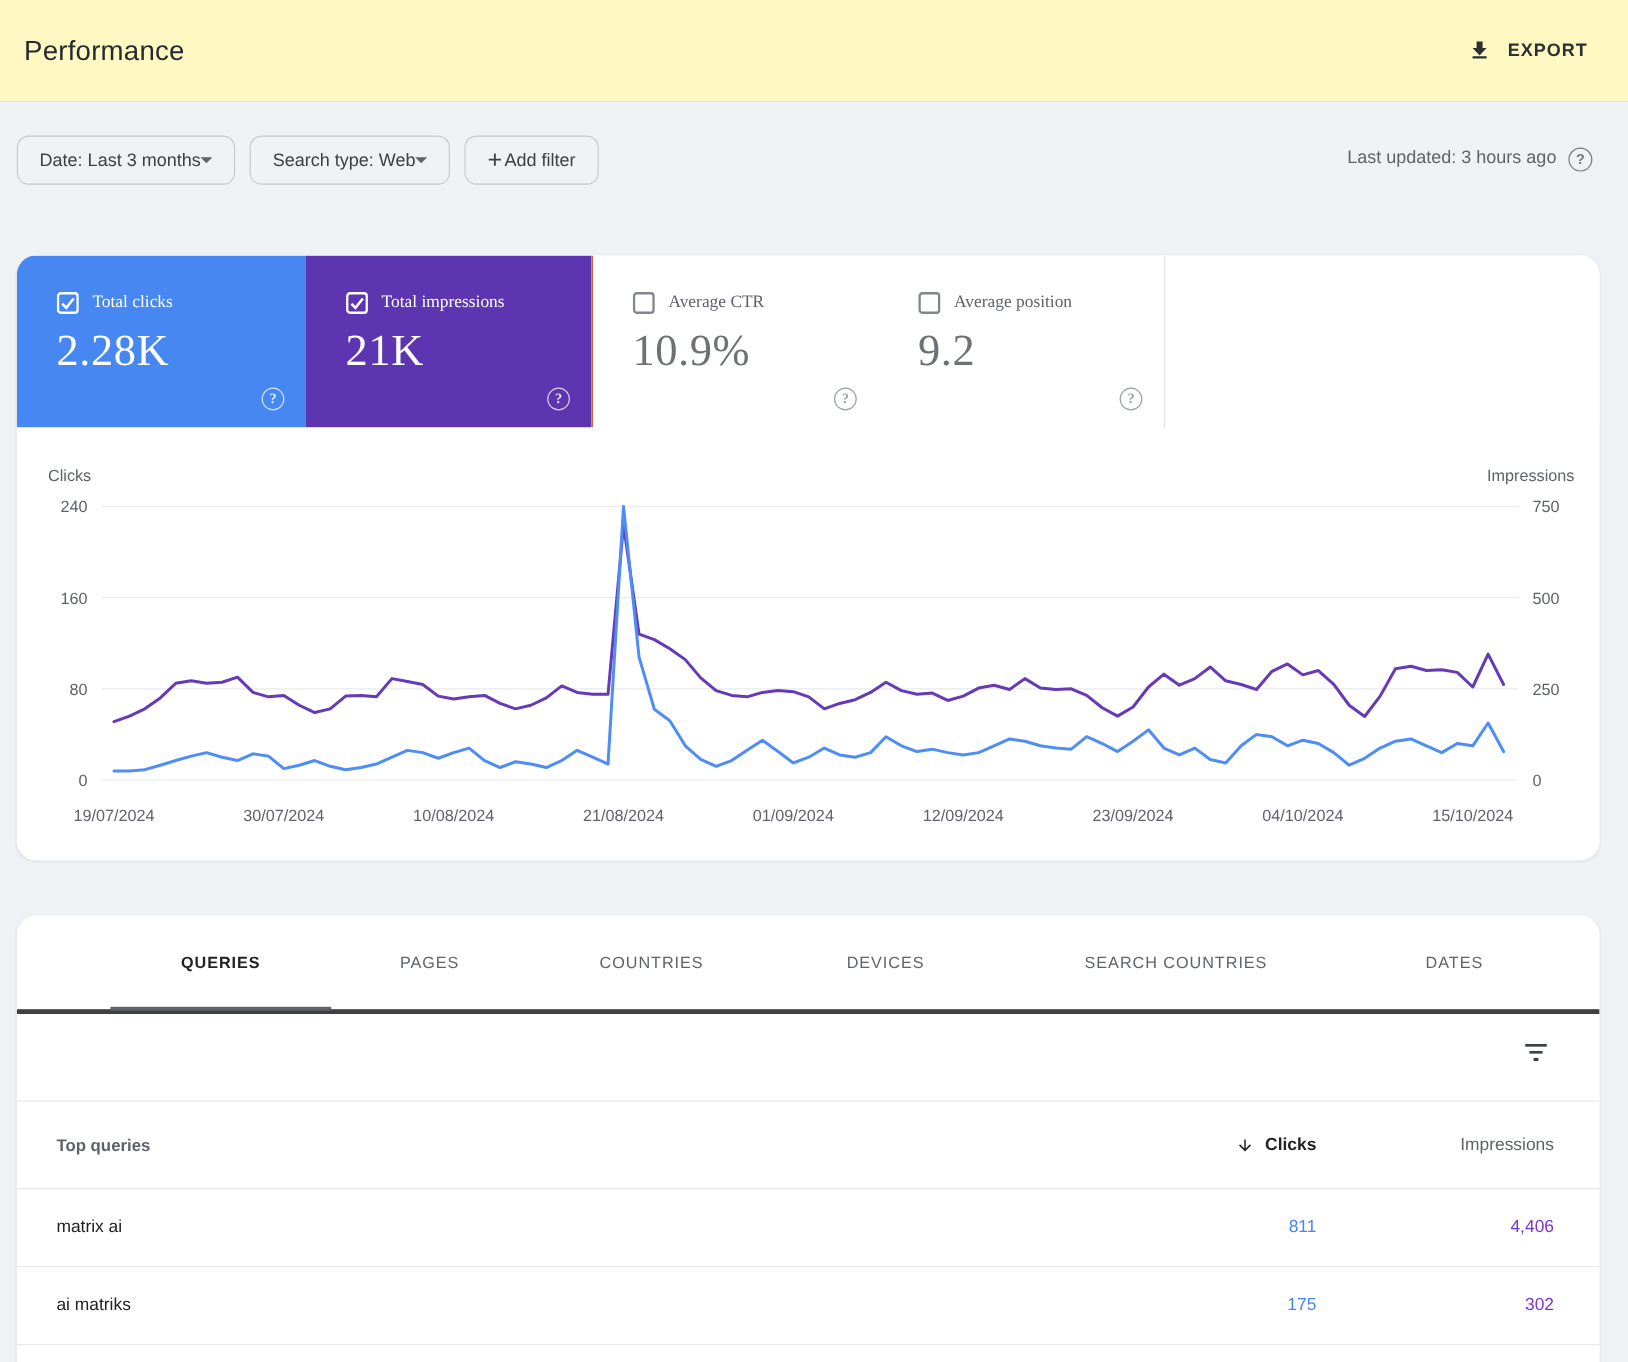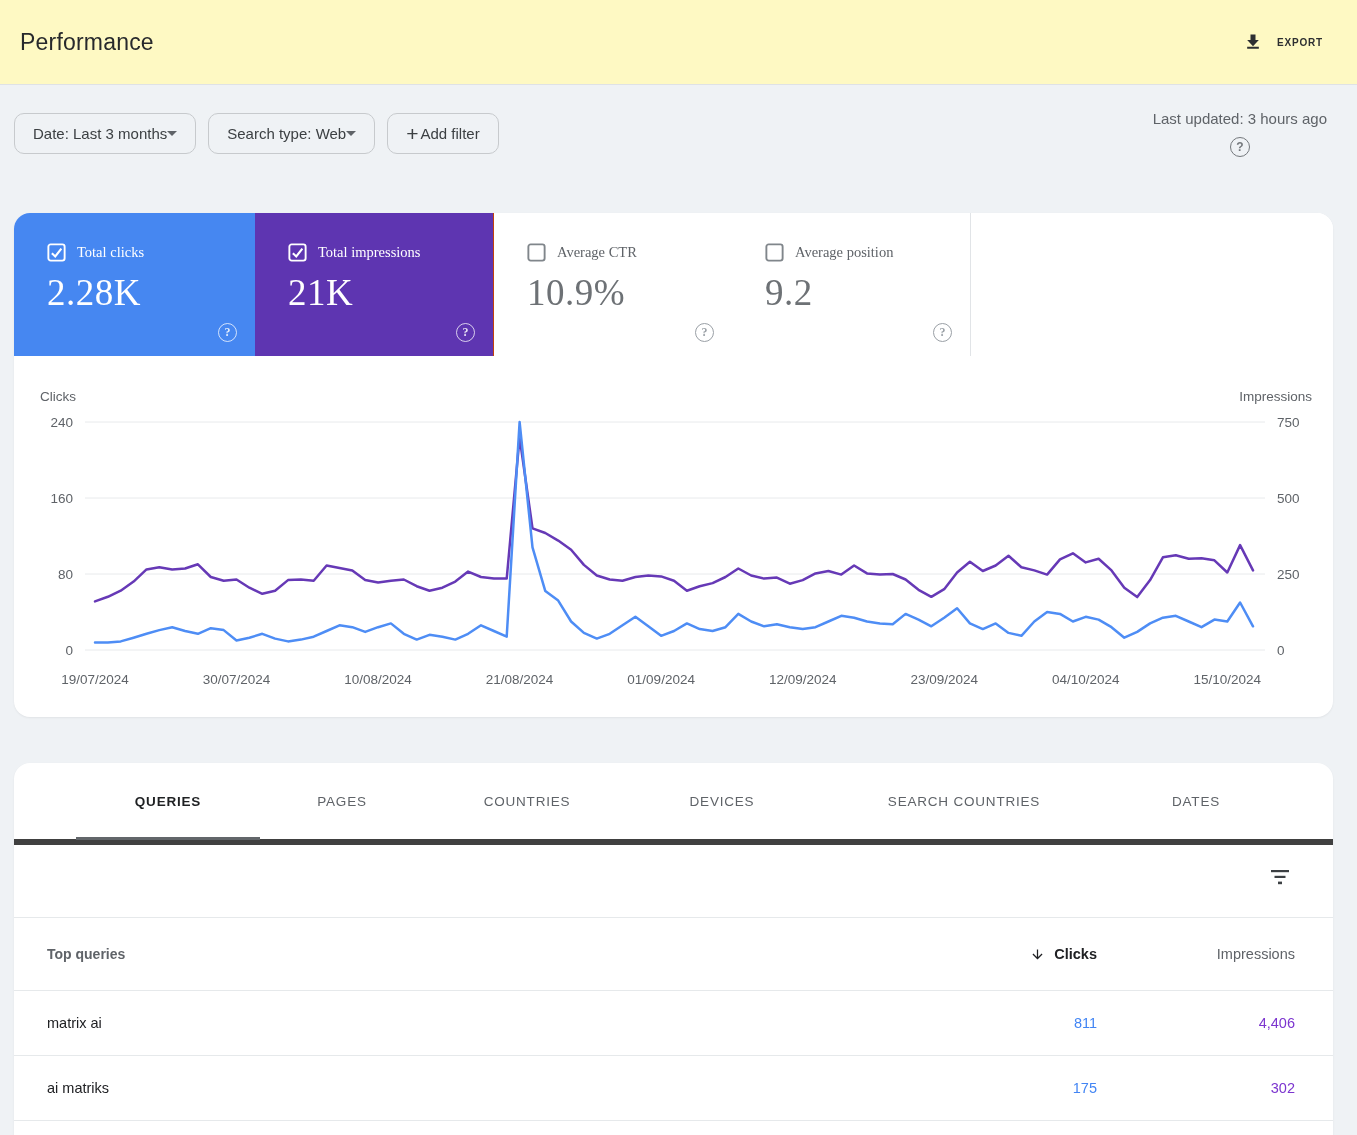--- a/index.html
+++ b/index.html
@@ -15,36 +15,36 @@
   
   .topbar {
     position: absolute; left:0; top:0; width:100%; height:85px;
     background:#fef9c3; border-bottom:1px solid #dfe2e5;
     display:flex; align-items:center; justify-content:space-between;
     padding: 0 34px 0 20px;
   }
   .page-title { font-size:23px; color:#27292c; font-weight:400; letter-spacing:.2px; }
   .export-btn { display:flex; align-items:center; gap:14px; cursor:pointer; }
   .export-btn svg { display:block; }
-  .export-label { font-size:10px; font-weight:700; letter-spacing:.8px; color:#2d2f31; }
+  .export-label { font-size:15px; font-weight:700; letter-spacing:.8px; color:#2d2f31; }
 
   
   .filterbar {
     position:absolute; left:0; top:86px; width:100%; height:94px;
     display:flex; align-items:center; padding:0 30px 0 14px;
   }
   .chips { display:flex; gap:12px; align-items:center; }
   .chip {
     height:41px; border:1px solid #c7cacd; border-radius:10px;
     display:flex; align-items:center; padding:0 18px;
     font-size:15px; color:#3c4043; cursor:pointer; background:transparent;
   }
   .caret { width:0; height:0; border-left:5px solid transparent; border-right:5px solid transparent; border-top:5px solid #5f6368; }
   .plus-glyph { font-size:21px; color:#3c4043; line-height:1; margin-right:2px; }
-  .last-updated { margin-left:auto; display:flex; align-items:center; gap:10px; font-size:15px; color:#5f6368;flex-direction:column; }
+  .last-updated { margin-left:auto; display:flex; gap:10px; font-size:15px; color:#5f6368; }
   .help-circle {
     width:20px; height:20px; border:1.5px solid #74787c; border-radius:50%;
     display:flex; align-items:center; justify-content:center;
     font-size:12px; color:#74787c; font-weight:700;
   }
 
   
   .chart-card {
     position:absolute; left:14px; top:213px; width:1319px; height:504px;
     background:#fff; border-radius:16px; overflow:hidden;
@@ -75,21 +75,21 @@
 
   #perf-chart { position:absolute; left:0; top:172px; }
   #perf-chart text { font-family:"Liberation Sans", sans-serif; font-size:13.5px; fill:#5f6368; }
 
   
   .table-card {
     position:absolute; left:14px; top:763px; width:1319px; height:372px;
     background:#fff; border-radius:16px 16px 0 0; overflow:hidden;
     box-shadow:0 1px 2px rgba(60,64,67,.08);
   }
-  .tabs { display:flex; height:82px; padding-left:62px; border-bottom:6px solid #404040; }
+  .tabs { display:flex; height:82px; padding-left:78px; border-bottom:4px solid #404040; }
   .tab {
     position:relative; display:flex; align-items:center; justify-content:center;
     font-size:13.5px; letter-spacing:.8px; color:#5f6368; font-weight:500; cursor:pointer;
   }
   .tab.t0{width:184px}.tab.t1{width:164px}.tab.t2{width:206px}.tab.t3{width:184px}.tab.t4{width:300px}.tab.t5{width:164px}
   .tab.active { color:#1f2123; font-weight:700; }
   .tab.active::after { content:""; position:absolute; left:0; bottom:-1px; width:100%; height:3px; background:#62666a; }
 
   .filter-row { position:relative; height:73px; border-bottom:1px solid #e6e9eb; }
   .filter-icon-btn { position:absolute; right:42px; top:24px; cursor:pointer; }

